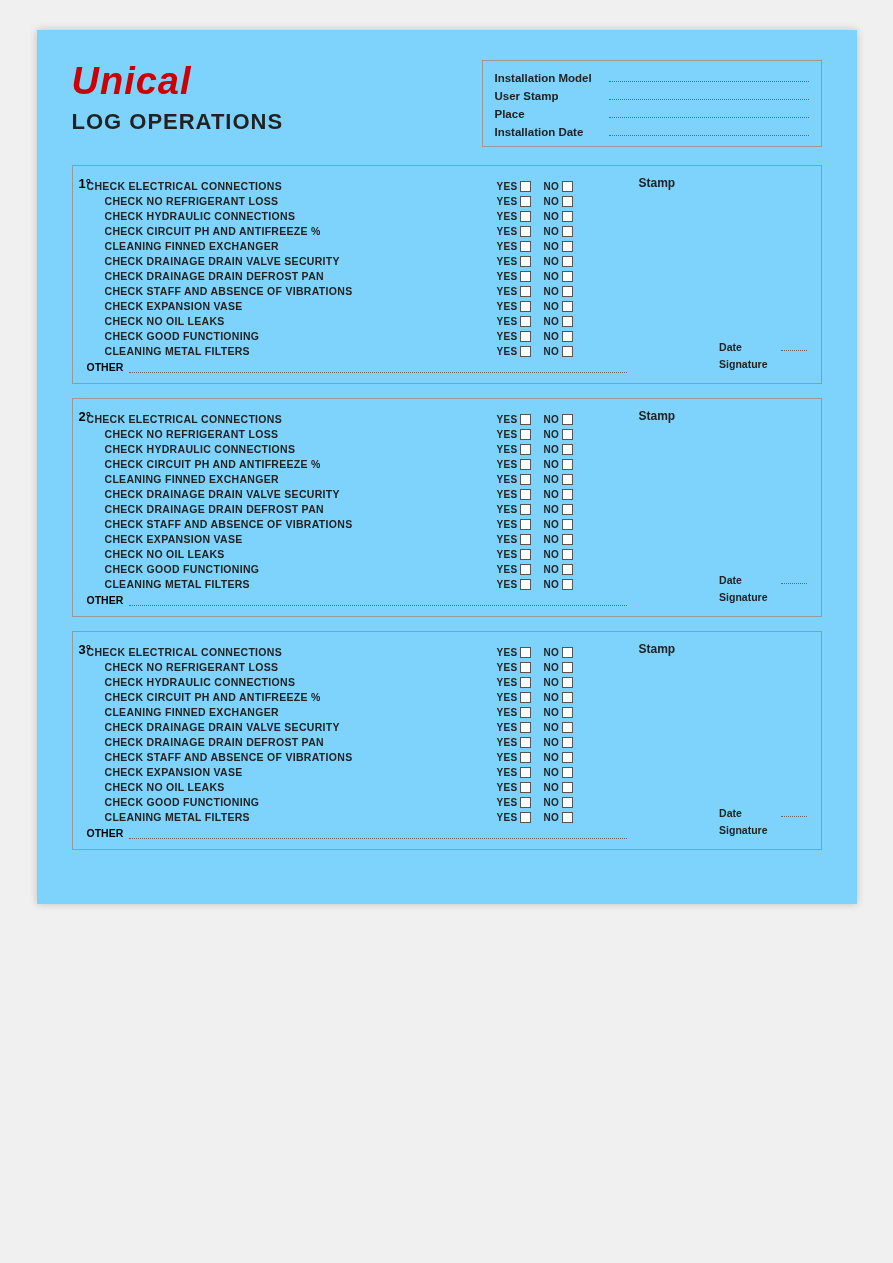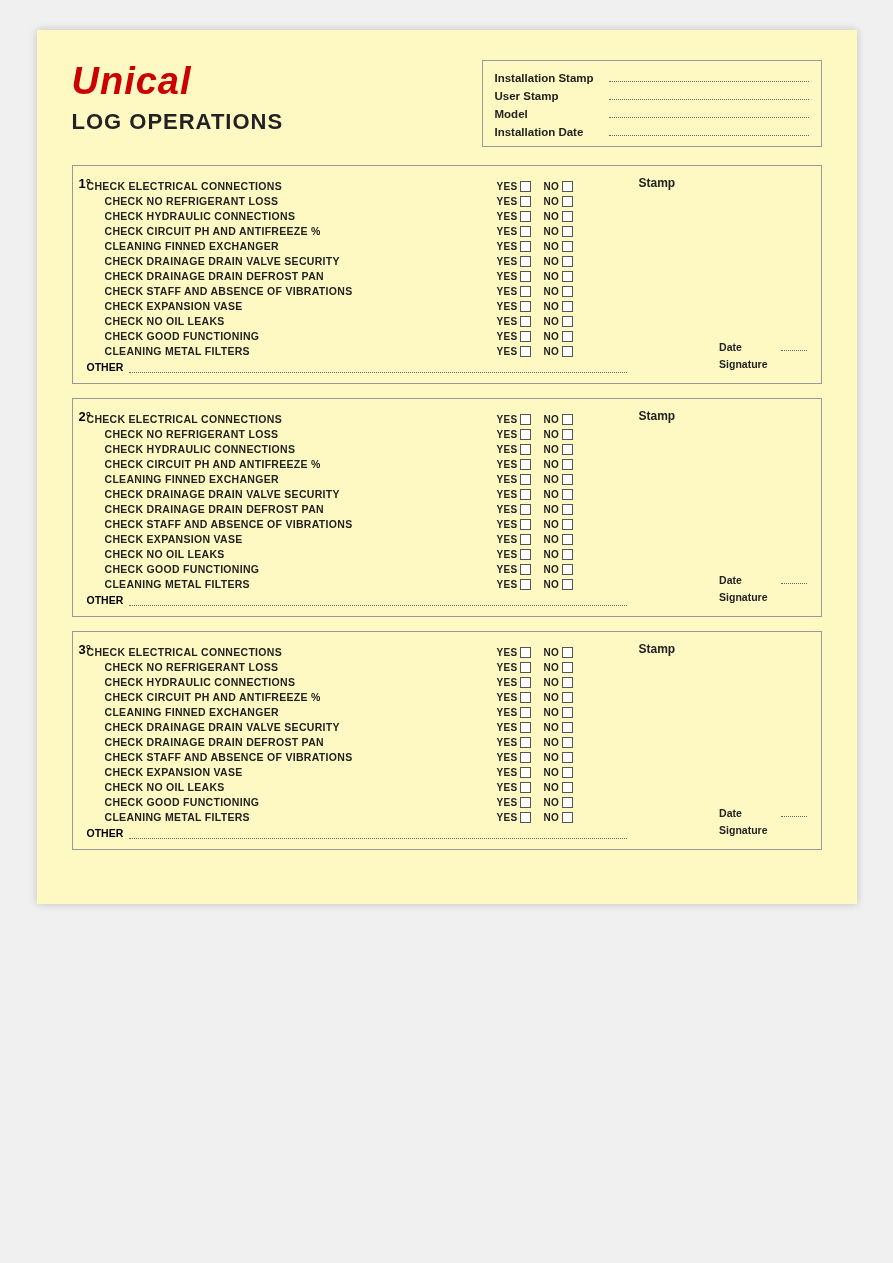--- a/index.html
+++ b/index.html
@@ -4,21 +4,21 @@
   <style>
     * { box-sizing: border-box; margin: 0; padding: 0; }
     body {
       background: #f0f0f0;
       font-family: Arial, sans-serif;
       display: flex;
       justify-content: center;
       padding: 30px 10px;
     }
     .page {
-      background: #fef9c3;
+      background: #7dd3fc;
       width: 820px;
       padding: 30px 35px 40px 35px;
       box-shadow: 0 0 8px rgba(0,0,0,0.2);
     }
     
     .header {
       display: flex;
       align-items: flex-start;
       margin-bottom: 18px;
     }
@@ -182,29 +182,29 @@
 
 <div class="page">
 
   <div class="header">
     <div class="brand-section">
       <div class="brand-logo">Unical</div>
       <div class="page-title">LOG OPERATIONS</div>
     </div>
     <div class="info-box">
       <div class="info-row">
-        <span class="info-label">Installation Stamp</span>
+        <span class="info-label">Installation Model</span>
         <div class="info-dots"></div>
       </div>
       <div class="info-row">
         <span class="info-label">User Stamp</span>
         <div class="info-dots"></div>
       </div>
       <div class="info-row">
-        <span class="info-label">Model</span>
+        <span class="info-label">Place</span>
         <div class="info-dots"></div>
       </div>
       <div class="info-row">
         <span class="info-label">Installation Date</span>
         <div class="info-dots"></div>
       </div>
     </div>
   </div>
 
   <div id="sections-container">

